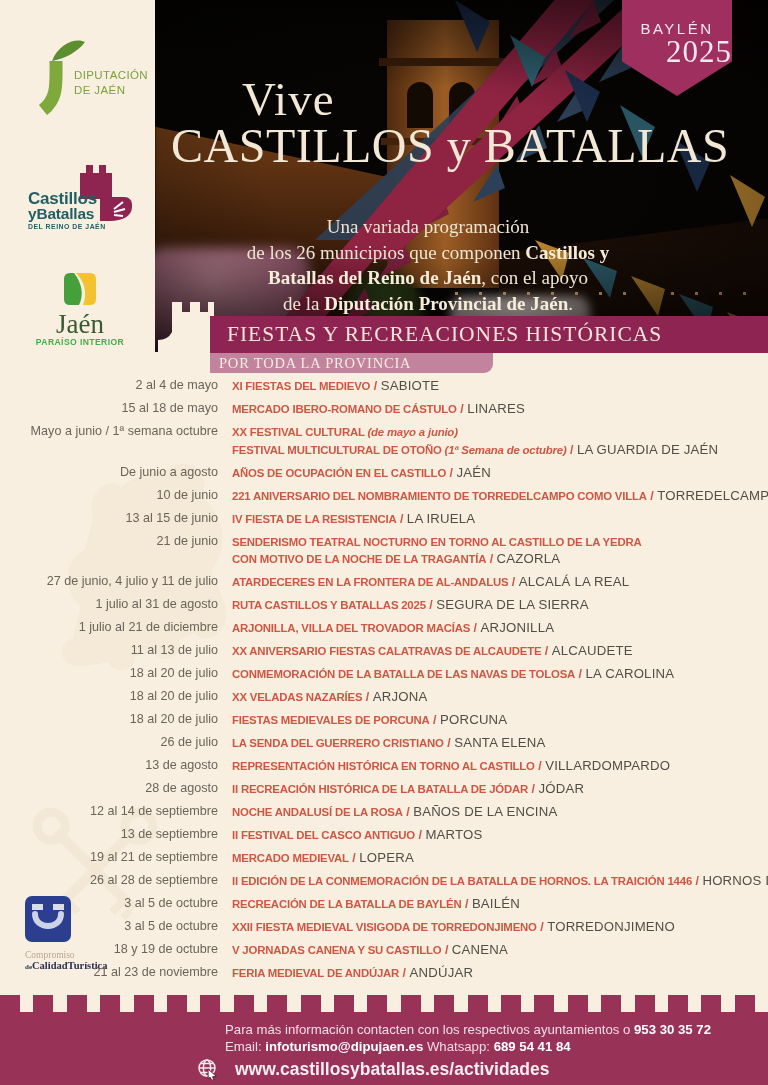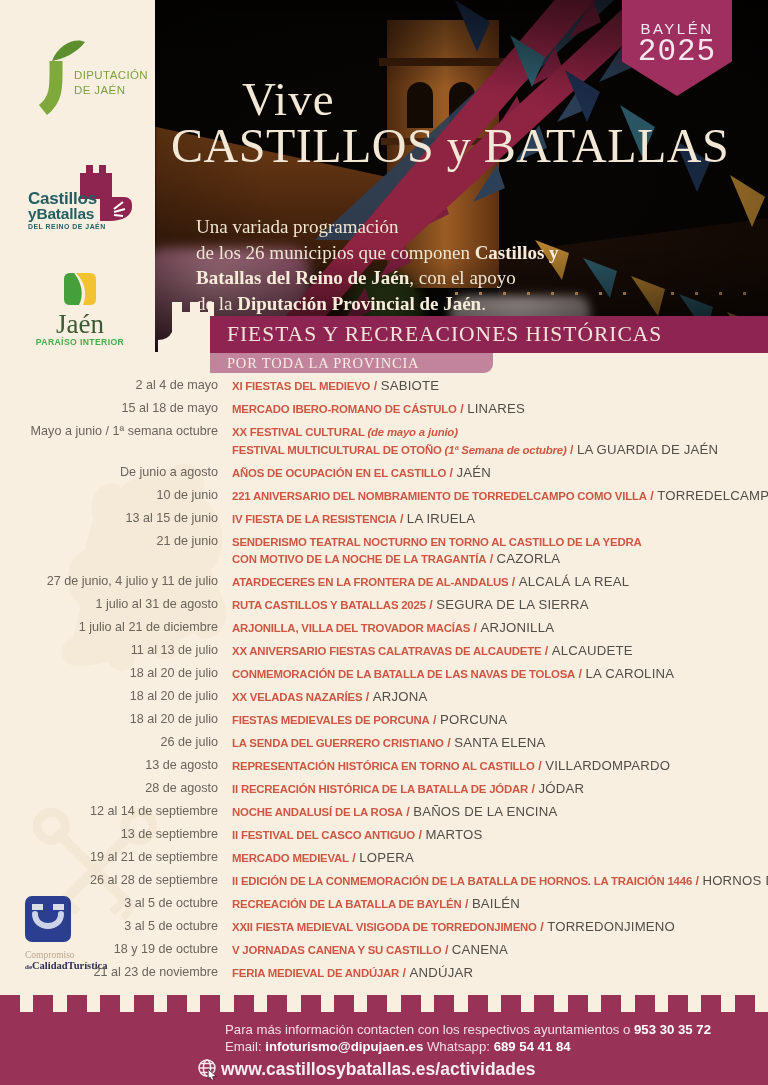--- a/index.html
+++ b/index.html
@@ -28,36 +28,36 @@
   .lights{position:absolute;left:300px;top:292px;width:310px;height:3px;
     background:repeating-linear-gradient(90deg,rgba(255,196,120,.9) 0 3px,transparent 3px 24px);filter:blur(.5px);}
   .vignette{position:absolute;inset:0;
     background:radial-gradient(ellipse at 45% 50%,transparent 35%,rgba(0,0,0,.5) 95%),
                linear-gradient(180deg,rgba(0,0,0,.35),transparent 25%,transparent 70%,rgba(0,0,0,.5));}
   .pennants{position:absolute;inset:0;}
   
   .badge{position:absolute;left:622px;top:0;width:110px;height:96px;background:var(--badge,#9e2f5f);
     clip-path:polygon(0 0,100% 0,100% 64%,50% 100%,0 64%);text-align:center;color:#f4e7ee;}
   .badge .ed{margin-top:20px;font-size:15px;letter-spacing:2.5px;font-weight:400;}
-  .badge .yr{font-family:Liberation Mono, monospace;font-size:31px;line-height:30px;letter-spacing:1px;}
+  .badge .yr{font-family:Liberation Serif, serif;font-size:31px;line-height:30px;letter-spacing:1px;text-align:right;}
   
   .vive{position:absolute;left:242px;top:72px;font-family:"Liberation Serif",serif;
     font-size:47px;color:var(--title-cream,#f2e8d5);letter-spacing:1px;}
   .big-title{position:absolute;left:171px;top:118px;width:588px;font-family:"Liberation Serif",serif;
     font-size:48px;color:var(--title-cream,#f2e8d5);white-space:nowrap;letter-spacing:.5px;}
-  .desc{position:absolute;left:196px;top:214px;width:480px;font-family:"Liberation Serif",serif;
-    font-size:19px;line-height:25.5px;color:#efe5d2;}
+  .desc{position:absolute;left:188px;top:214px;width:480px;font-family:"Liberation Serif",serif;
+    font-size:19px;line-height:25.5px;color:#efe5d2;text-align:center;}
   .desc b{font-weight:700;color:#f6ecd9;}
   
   .banner{position:absolute;left:210px;top:316px;width:558px;height:37px;background:var(--banner,#8e2452);
     color:#f3e3d9;font-family:"Liberation Serif",serif;font-size:21.5px;letter-spacing:1px;
     line-height:37px;padding-left:17px;box-sizing:border-box;}
   .banner-sub{position:absolute;left:210px;top:353px;width:283px;height:20px;background:var(--banner-light,#c2849c);
     border-bottom-right-radius:9px;color:#f8ece4;font-family:"Liberation Serif",serif;font-size:14.5px;
-    letter-spacing:.8px;line-height:20px;padding-left:17px;box-sizing:border-box;}
+    letter-spacing:.8px;line-height:20px;padding-left:9px;box-sizing:border-box;}
   .banner-tower{position:absolute;left:158px;top:302px;}
   
   .wm{position:absolute;left:0;top:440px;opacity:.55;}
   
   .events{position:absolute;left:0;top:377px;width:768px;}
   .ev-row{display:flex;margin-bottom:5.5px;gap:7px;}
   .ev-date{width:218px;text-align:right;padding-right:7px;flex:none;
     font-size:12.6px;line-height:16.5px;color:var(--date-col,#6b645a);}
   .ev-body{flex:1;line-height:16.5px;white-space:nowrap;}
   .ev-name{font-size:11.4px;font-weight:700;letter-spacing:-.2px;color:var(--accent,#cd5743);}
@@ -79,21 +79,21 @@
   .logo-comp{position:absolute;left:25px;top:896px;width:115px;text-align:left;}
   .comp-l1{font-family:"Liberation Serif",serif;font-size:9.5px;color:#b9a68f;margin-top:4px;}
   .comp-l2{font-family:"Liberation Serif",serif;font-size:10.5px;font-weight:700;color:#2b3050;}
   .comp-l2 .sm{font-size:7px;}
   
   .teeth{position:absolute;left:0;top:995px;width:768px;height:17px;
     background:repeating-linear-gradient(90deg,var(--footer,#993257) 0 20px,transparent 20px 33.4px);}
   .footer{position:absolute;left:0;top:1012px;width:768px;height:73px;background:var(--footer,#993257);
     box-sizing:border-box;padding:10px 10px 0 225px;color:#f2dce3;font-size:13.2px;line-height:16.5px;}
   .footer b{color:#ffffff;}
-  .f-web{display:flex;align-items:center;gap:2px;margin-top:3px;margin-left:-28px;
+  .f-web{display:flex;align-items:center;gap:16px;margin-top:3px;margin-left:-28px;
     font-size:17.5px;font-weight:700;color:#f8edf0;}
 </style>
 </head>
 <body>
 
 <div class="page" style="--cream: #f9efe1; --banner: #8e2452; --banner-light: #c2849c; --footer: #993257; --badge: #9e2f5f; --accent: #cd5743; --date-col: #6b645a; --loc-col: #514e46; --title-cream: #f2e8d5; --teal: #215f63; --olive: #7aa13c; --jaen-green: #3fae49;">
 
   <div class="photo">
     <div class="wall-left"></div>
     <div class="tower">

